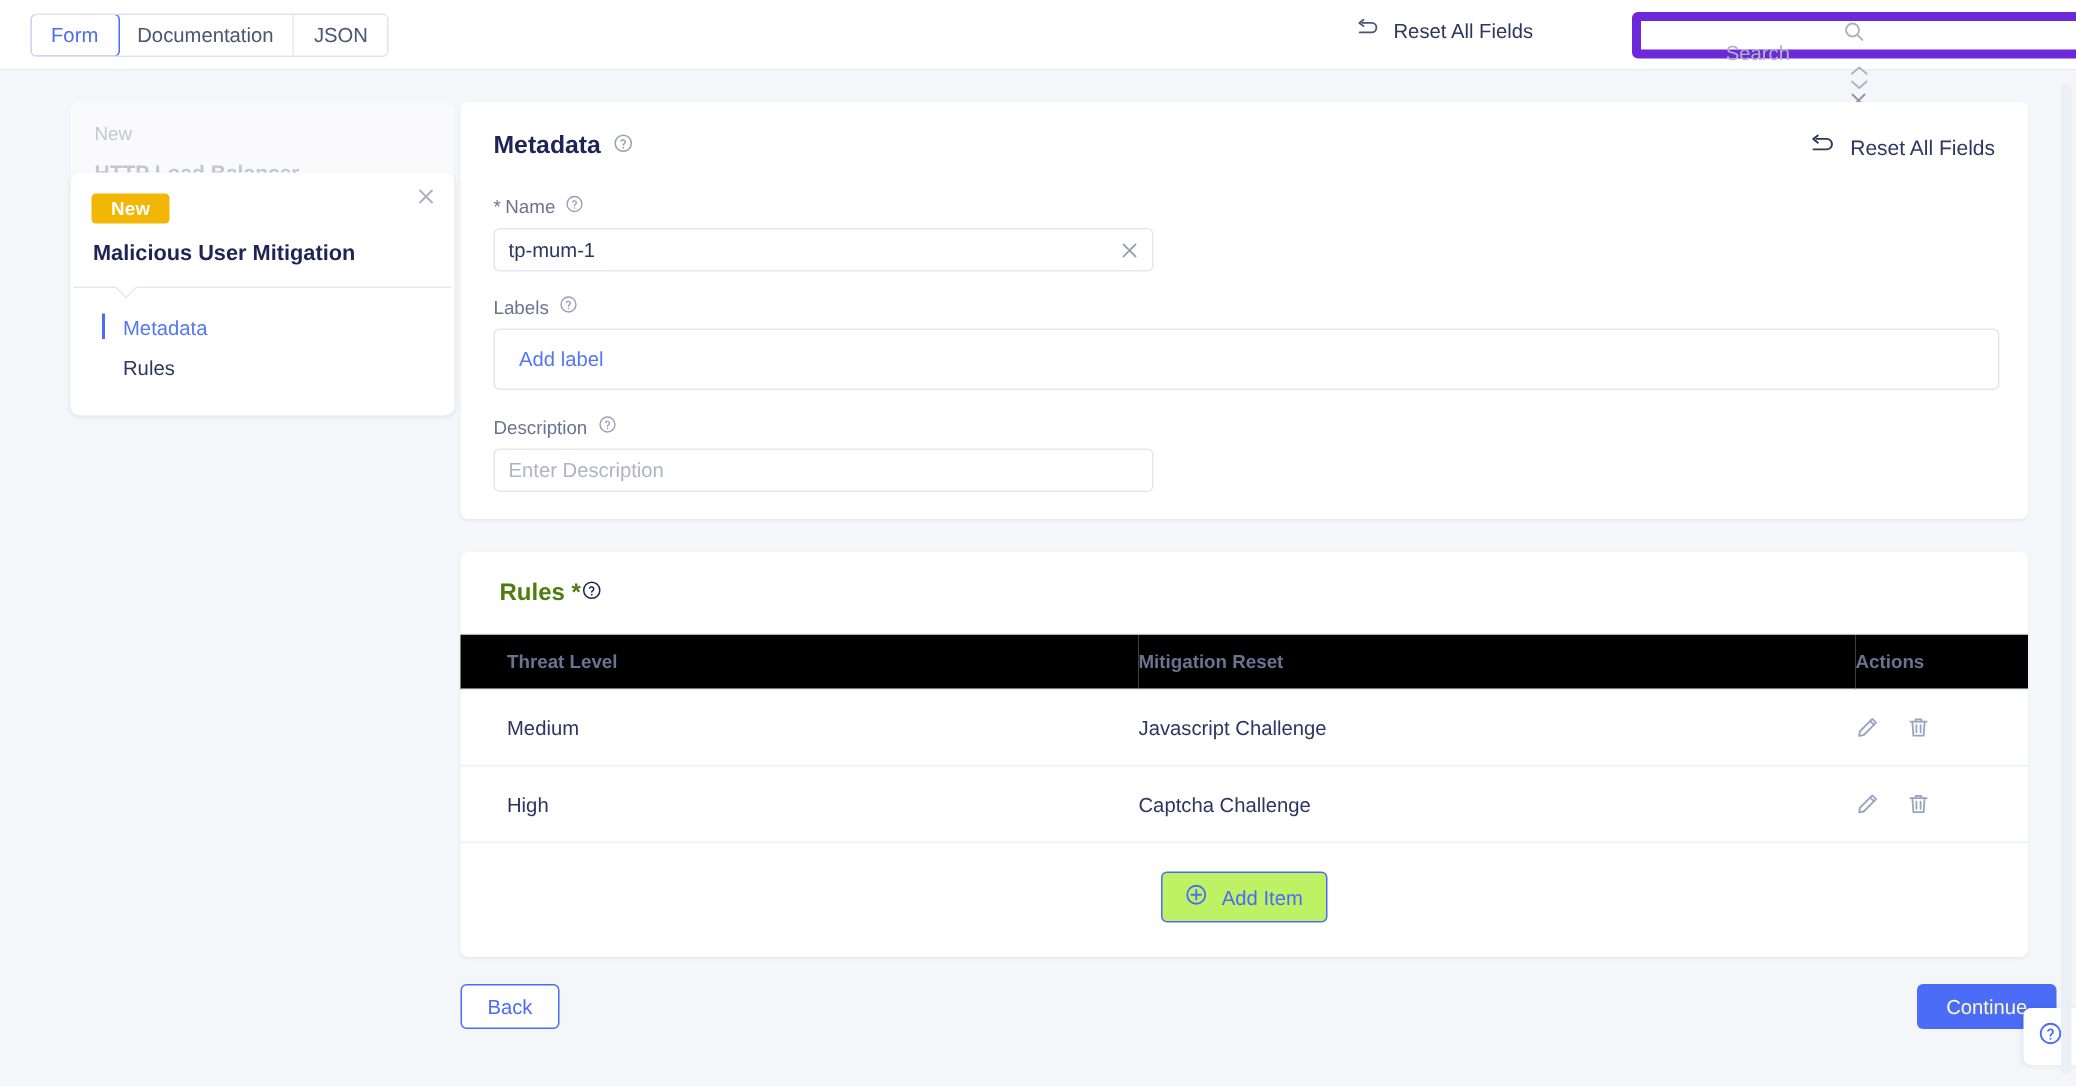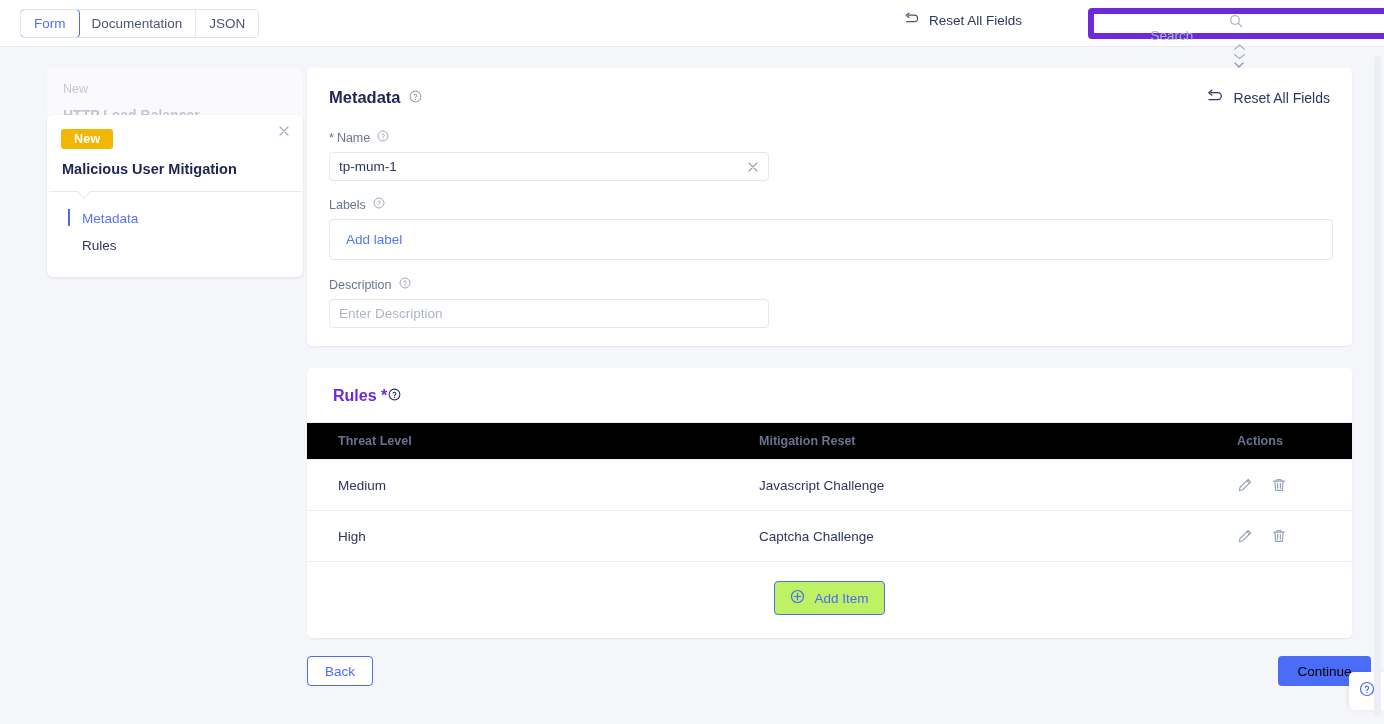--- a/index.html
+++ b/index.html
@@ -148,21 +148,21 @@
   .w-full { width: 1004px; }
   .labels-box {
     height: 41px; border: 1px solid #e4e7ef; border-radius: 4px;
     display: flex; align-items: center; padding: 0 16px;
   }
   .add-label { font-size: 13.5px; color: #5577f6; cursor: pointer; }
 
   
   .rules-head { padding: 19px 22px 17px 26px; }
   .rules-title {
-    font-size: 16px; font-weight: bold; color: #6d28d9;
+    font-size: 16px; font-weight: bold; color: #4d7c0f;
     display: flex; align-items: flex-start; gap: 1px;
   }
   table.rules { width: 100%; border-collapse: collapse; }
   table.rules thead th {
     background: #000000; text-align: left;
     font-size: 12.5px; font-weight: bold; color: #6b7392;
     padding: 11px 0; border-top: 1px solid #eceff4; border-bottom: 1px solid #eceff4;
   }
   table.rules thead th:first-child { padding-left: 31px; }
   table.rules td {
@@ -187,21 +187,21 @@
   
   .btn-back {
     position: absolute; left: 307px; top: 656px;
     width: 66px; height: 30px; border: 1px solid #4a6cf7; border-radius: 4px;
     background: #fff; color: #4a6cf7; font-size: 13.5px; cursor: pointer;
     font-family: "Liberation Sans", sans-serif;
   }
   .btn-continue {
     position: absolute; left: 1278px; top: 656px;
     width: 93px; height: 30px; border: none; border-radius: 4px;
-    background: #4a6cf7; color: #000000; font-size: 13.5px; cursor: pointer;
+    background: #4a6cf7; color: #fef9c3; font-size: 13.5px; cursor: pointer;
     font-family: "Liberation Sans", sans-serif;
   }
 
   .help-fab {
     position: absolute; left: 1349px; top: 672px;
     width: 35px; height: 38px; background: #fff;
     border-radius: 5px 0 0 5px;
     box-shadow: -1px 0 4px rgba(45,53,97,.10);
     display: flex; align-items: center; justify-content: center;
     cursor: pointer;

